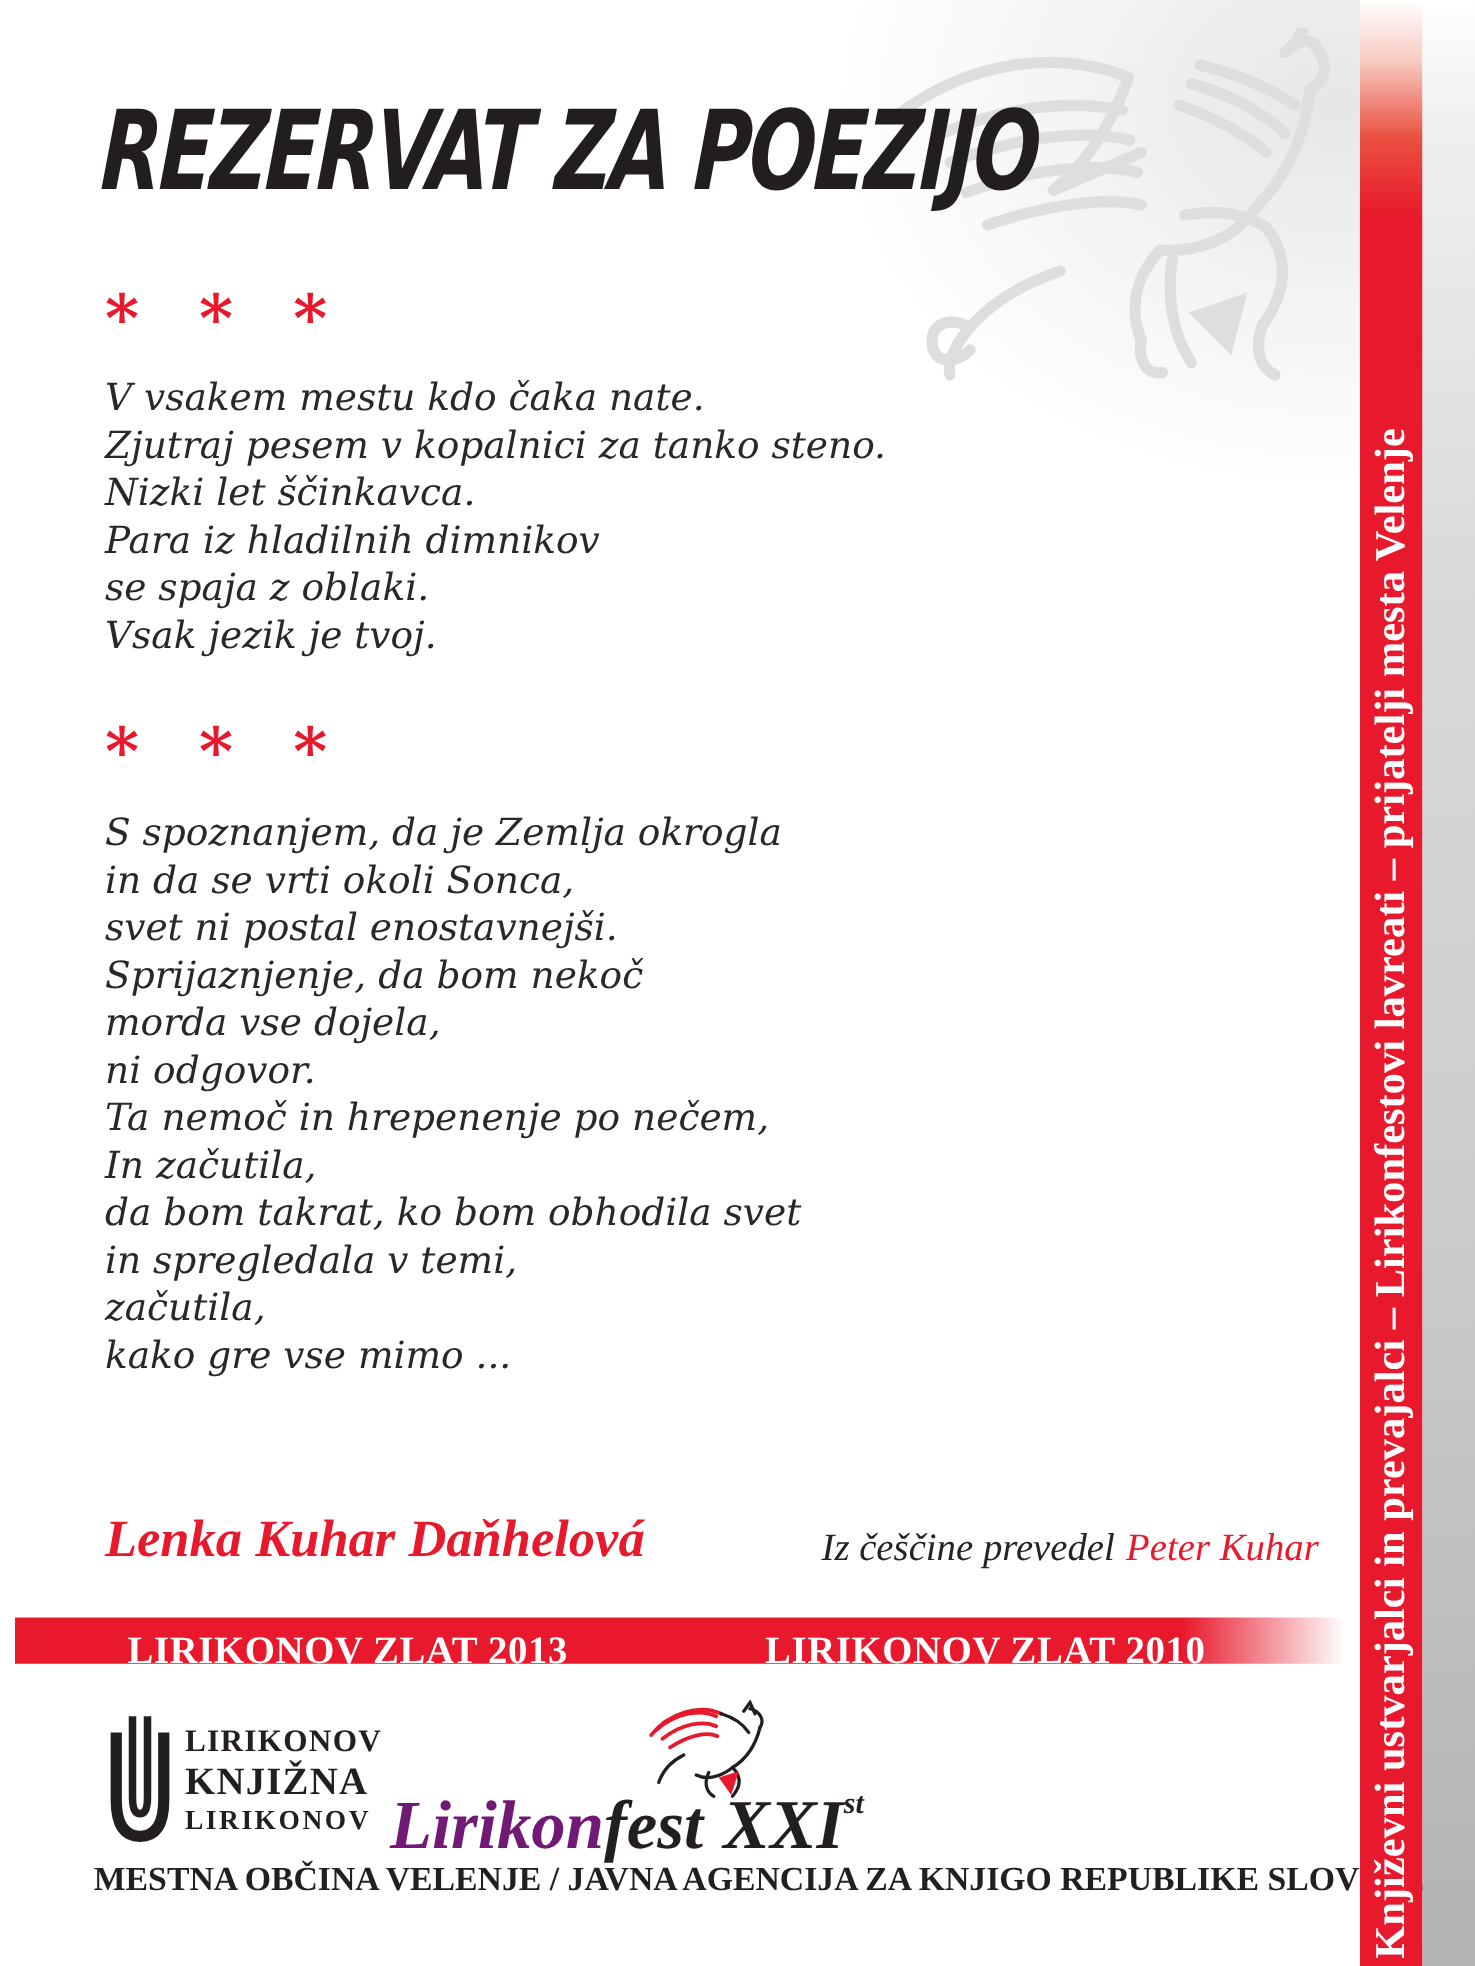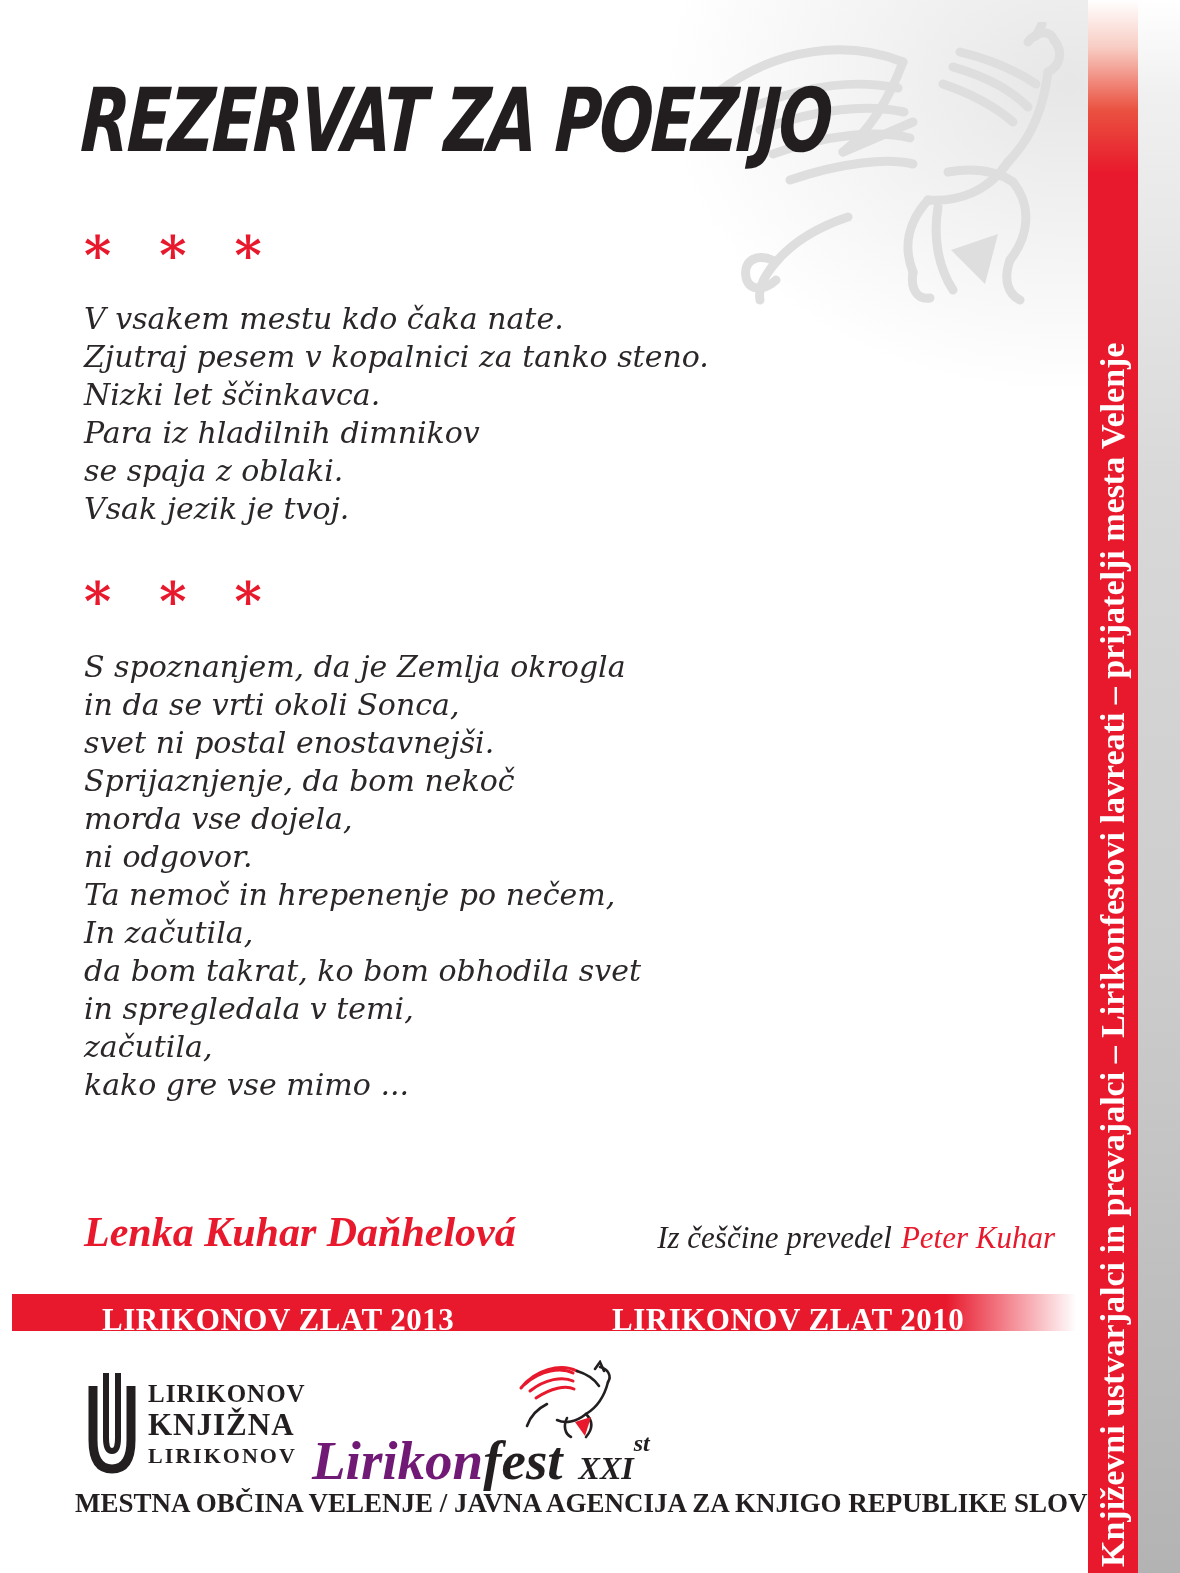--- a/index.html
+++ b/index.html
@@ -55,21 +55,21 @@
   .booklogo{position:absolute;left:86px;top:1370px;}
   .foundation{position:absolute;left:148px;top:1380px;color:#231f20;font-weight:bold;}
   .foundation .f1{font-size:25px;line-height:28px;letter-spacing:1px;}
   .foundation .f2{font-size:31px;line-height:33px;letter-spacing:1px;}
   .foundation .f3{font-size:22px;line-height:30px;letter-spacing:2px;}
   .wordmark{
     position:absolute;left:312px;top:1408px;font-weight:bold;font-style:italic;
     font-size:55px;line-height:70px;white-space:nowrap;color:#231f20;
   }
   .wordmark .w-red{color:#701a75;}
-  .wordmark .w-ed{font-size:32px;margin-left:16px;}
+  .wordmark .w-ed{font-size:56px;margin-left:16px;}
   .wordmark .w-sup{font-size:24px;vertical-align:28px;font-weight:bold;}
   .logo-pegasus{position:absolute;left:515px;top:1360px;}
   .yearcity{
     position:absolute;left:828px;top:1428px;font-style:italic;font-size:37px;
     line-height:46px;color:#231f20;white-space:nowrap;
   }
   .yearcity .yc-city{color:#e8192c;font-weight:bold;margin-left:12px;}
   .bottomline{
     position:absolute;left:75px;top:1487px;font-weight:bold;font-size:27px;
     line-height:32px;color:#231f20;white-space:nowrap;letter-spacing:0;

